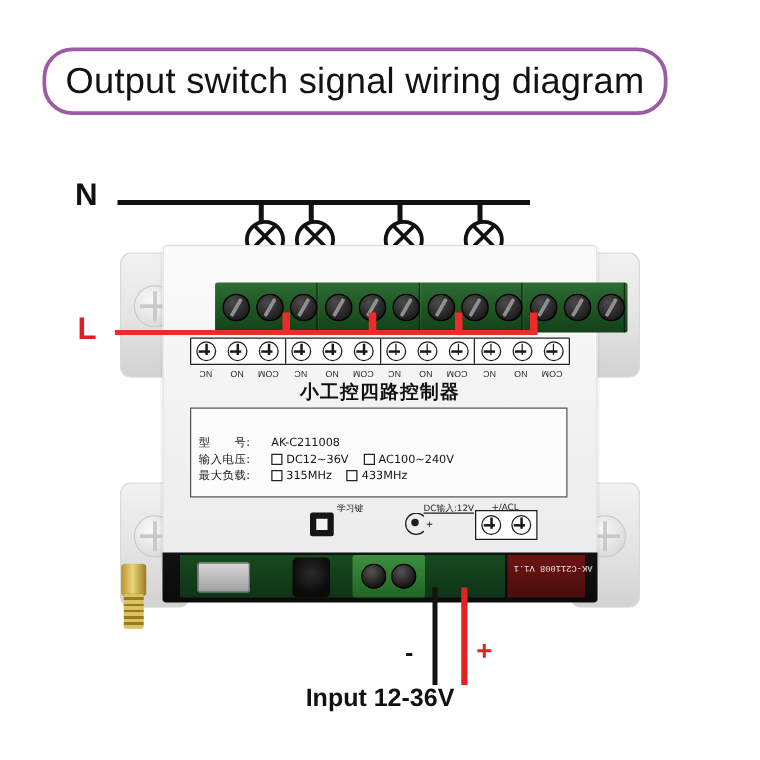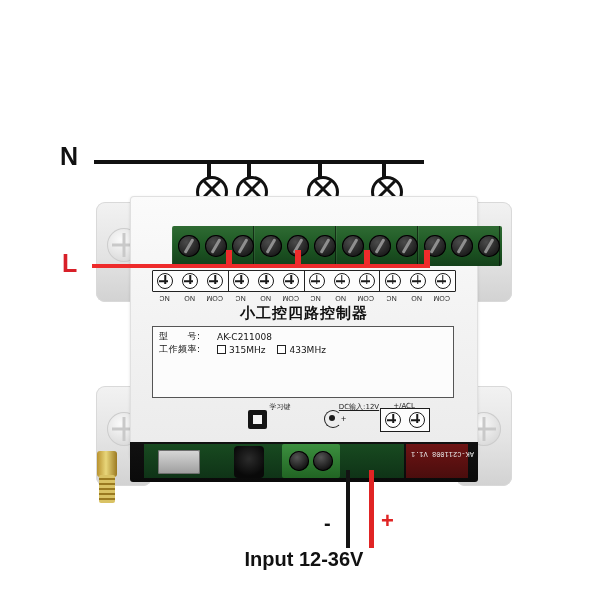--- a/index.html
+++ b/index.html
@@ -122,21 +122,21 @@
 
   .dev-title{
     position:absolute;left:0;top:108px;width:348px;text-align:center;
     font-size:15px;font-weight:bold;color:#111;letter-spacing:1px;
     font-family:"DejaVu Sans","Liberation Sans",sans-serif;
   }
 
   .spec-box{
     position:absolute;left:22px;top:130px;width:302px;height:72px;
     border:1.2px solid #555;background:#fcfcfc;
-    padding:3px 6px;box-sizing:border-box;
+    padding:21px 6px;box-sizing:border-box;
   }
   .spec-row{display:flex;align-items:center;height:13px;font-size:9px;color:#141414;
     font-family:"DejaVu Sans","Liberation Sans",sans-serif;}
   .spec-key{width:58px;flex:none;letter-spacing:.5px;}
   .spec-val{white-space:nowrap;}
   .cbx{display:inline-block;width:7px;height:7px;border:1px solid #222;margin:0 3px 0 0;vertical-align:-1px;background:#fff;}
   .gap{display:inline-block;width:12px;}
 
   
   .bottom-labels{position:absolute;left:22px;top:206px;width:302px;height:26px;}
@@ -219,20 +219,23 @@
   .input-caption{
     position:absolute;left:0;top:548px;width:608px;text-align:center;
     font-size:20px;font-weight:bold;color:#111;
   }
 </style>
 </head>
 <body>
 
 <div id="stage">
 
+  <div class="title-box">
+    <div class="title-text">Output switch signal wiring diagram</div>
+  </div>
 
   <div class="n-label">N</div>
   <div class="n-bus"></div>
 
   <div class="drop-black" style="left:207px;top:160px;height:20px;"></div>
   <div class="drop-black" style="left:247px;top:160px;height:20px;"></div>
   <div class="drop-black" style="left:318px;top:160px;height:20px;"></div>
   <div class="drop-black" style="left:382px;top:160px;height:20px;"></div>
 
   <div class="lamp" style="left:196px;top:176px;"></div>
@@ -344,21 +347,29 @@
       </div>
 
       <div class="dev-title">小工控四路控制器</div>
 
       <div class="spec-box">
         <div class="spec-row">
           <span class="spec-key">型　　号:</span>
           <span class="spec-val">AK-C211008</span>
         </div>
         <div class="spec-row">
-          <span class="spec-key">工作频率:</span>
+          <span class="spec-key">输入电压:</span>
+          <span class="cbx"></span>
+          <span class="spec-val">DC12~36V</span>
+          <span class="gap"></span>
+          <span class="cbx"></span>
+          <span class="spec-val">AC100~240V</span>
+        </div>
+        <div class="spec-row">
+          <span class="spec-key">最大负载:</span>
           <span class="cbx"></span>
           <span class="spec-val">315MHz</span>
           <span class="gap"></span>
           <span class="cbx"></span>
           <span class="spec-val">433MHz</span>
         </div>
       </div>
 
       <div class="bottom-labels">
         <div class="bl" style="left:104px;top:0px;width:48px;">学习键</div>

